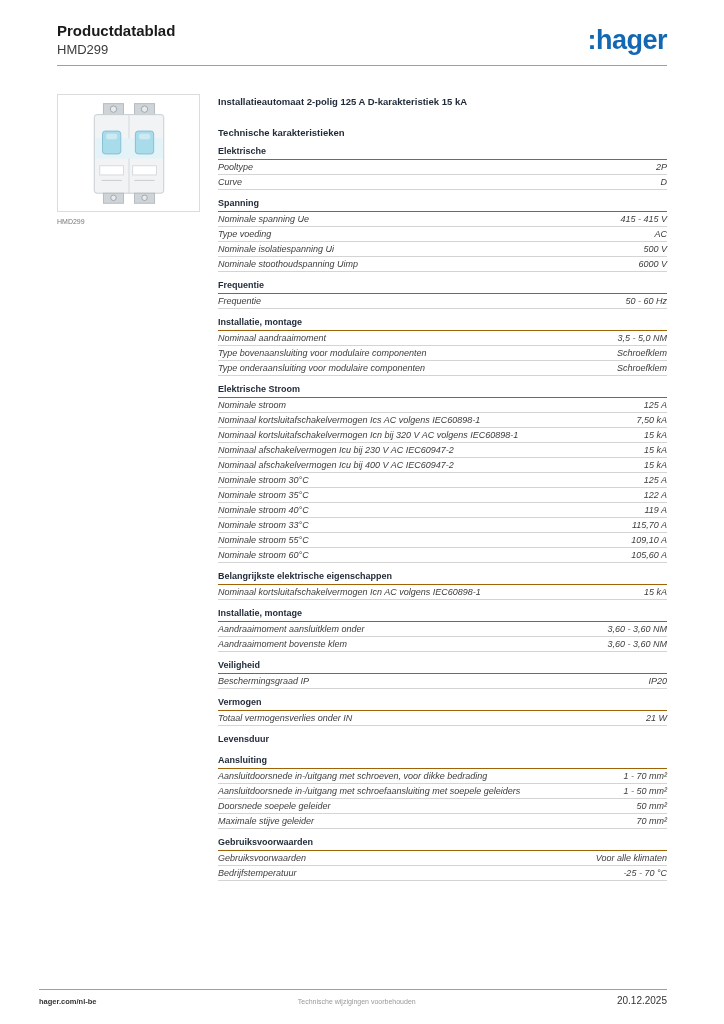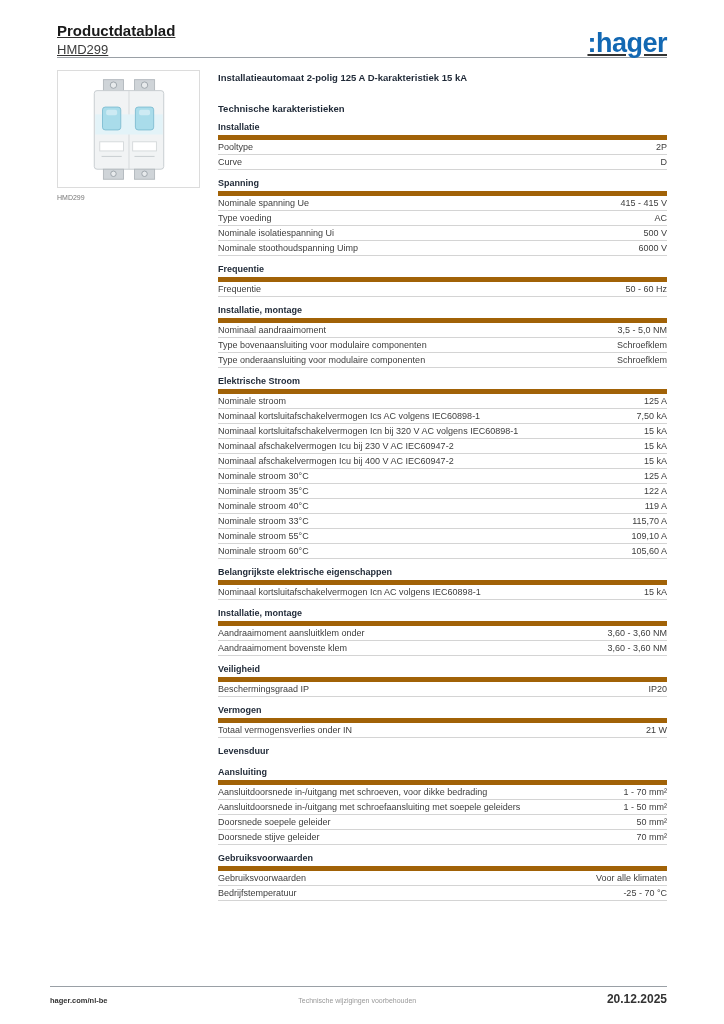--- a/index.html
+++ b/index.html
@@ -8,58 +8,58 @@
     background: #ffffff;
     font-family: "Liberation Sans", sans-serif;
     color: #333;
     position: relative;
     overflow: hidden;
   }
   .page { padding: 22px 57px 0; box-sizing: border-box; }
 
   
   .top {
-    display: flex; justify-content: space-between; align-items: flex-end;
-    border-bottom: 1px solid #9aa0a6; text-decoration: underline;
+    display: flex; justify-content: space-between; align-items: center;
+    padding-bottom: 8px; border-bottom: 1px solid #9aa0a6;
   }
   .doc-title { font-size: 15px; font-weight: bold; color: #1a1a1a; }
   .doc-sub { font-size: 13px; color: #3c3c3c; margin-top: 3px; }
   .logo { font-size: 27px; font-weight: bold; letter-spacing: -0.5px; line-height: 1; margin-top: 2px; }
 
   
-  .main { display: flex; margin-top: 12px; gap: 18px; }
+  .main { display: flex; margin-top: 28px; gap: 18px; }
   .left { flex: 0 0 143px; width: 143px; }
   .img-box {
     width: 143px; height: 118px; border: 1px solid #dcdcdc; box-sizing: border-box;
     display: flex; align-items: center; justify-content: center; background: #fff;
   }
   .img-caption { font-size: 7px; color: #777; margin-top: 6px; }
   .right { flex: 1; min-width: 0; }
 
   .product-title { font-size: 9.5px; font-weight: bold; color: #1f2937; margin: 2px 0 20px; }
   .tech-heading { font-size: 9.5px; font-weight: bold; color: #1f2937; margin-bottom: 8px; }
 
   
   .section-heading { font-size: 9px; font-weight: bold; color: #1f2937; margin-top: 8px; padding-bottom: 3px; }
-  .rows { border-top: 5px solid #a16207; }
+  .rows { border-top: 1px solid #a16207; font-style: italic; }
   .row {
     display: flex; justify-content: space-between; align-items: baseline;
     border-bottom: 1px solid #d4d4d4; padding: 1.5px 0;
     font-size: 9px; line-height: 11px; color: #3d3d3d;
   }
   .row .label { padding-right: 10px; }
   .row .value { white-space: nowrap; text-align: right; }
 
   
-  .footer { position: absolute; left: 50px; right: 57px; bottom: 18px; }
+  .footer { position: absolute; left: 39px; right: 57px; bottom: 18px; }
   .footer-line { border-top: 1px solid #9aa0a6; }
   .footer-row { display: flex; justify-content: space-between; align-items: baseline; margin-top: 5px; }
   .footer-site { font-weight: bold; font-size: 7.5px; color: #333; }
   .footer-note { color: #999; font-size: 7px; }
-  .footer-date { font-weight: bold; font-size: 12px; color: #333; }
+  .footer-date { font-weight: normal; font-size: 10px; color: #333; }
 </style>
 </head>
 <body>
 
 <div class="page">
 
   <div class="top">
     <div>
       <div class="doc-title">Productdatablad</div>
       <div class="doc-sub">HMD299</div>
@@ -100,21 +100,21 @@
         </svg>
       </div>
       <div class="img-caption">HMD299</div>
     </div>
 
     <div class="right">
       <div class="product-title">Installatieautomaat 2-polig 125 A D-karakteristiek 15 kA</div>
       <div class="tech-heading">Technische karakteristieken</div>
       <div>
           <div>
-            <div class="section-heading">Installatie</div>
+            <div class="section-heading">Elektrische</div>
             <div class="rows">
               <div class="row">
                 <span class="label">Pooltype</span>
                 <span class="value">2P</span>
               </div>
               <div class="row">
                 <span class="label">Curve</span>
                 <span class="value">D</span>
               </div>
             </div>
@@ -267,21 +267,21 @@
               </div>
               <div class="row">
                 <span class="label">Aansluitdoorsnede in-/uitgang met schroefaansluiting met soepele geleiders</span>
                 <span class="value">1 - 50 mm²</span>
               </div>
               <div class="row">
                 <span class="label">Doorsnede soepele geleider</span>
                 <span class="value">50 mm²</span>
               </div>
               <div class="row">
-                <span class="label">Doorsnede stijve geleider</span>
+                <span class="label">Maximale stijve geleider</span>
                 <span class="value">70 mm²</span>
               </div>
             </div>
           </div>
           <div>
             <div class="section-heading">Gebruiksvoorwaarden</div>
             <div class="rows">
               <div class="row">
                 <span class="label">Gebruiksvoorwaarden</span>
                 <span class="value">Voor alle klimaten</span>

